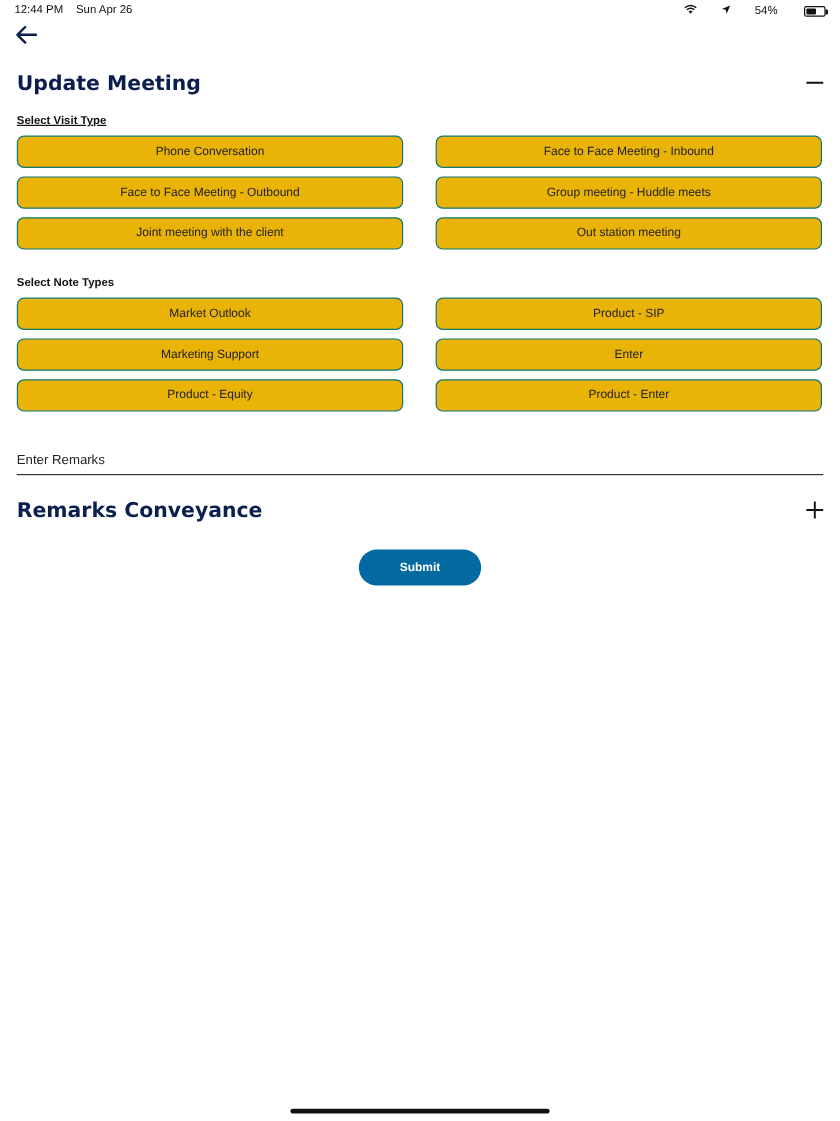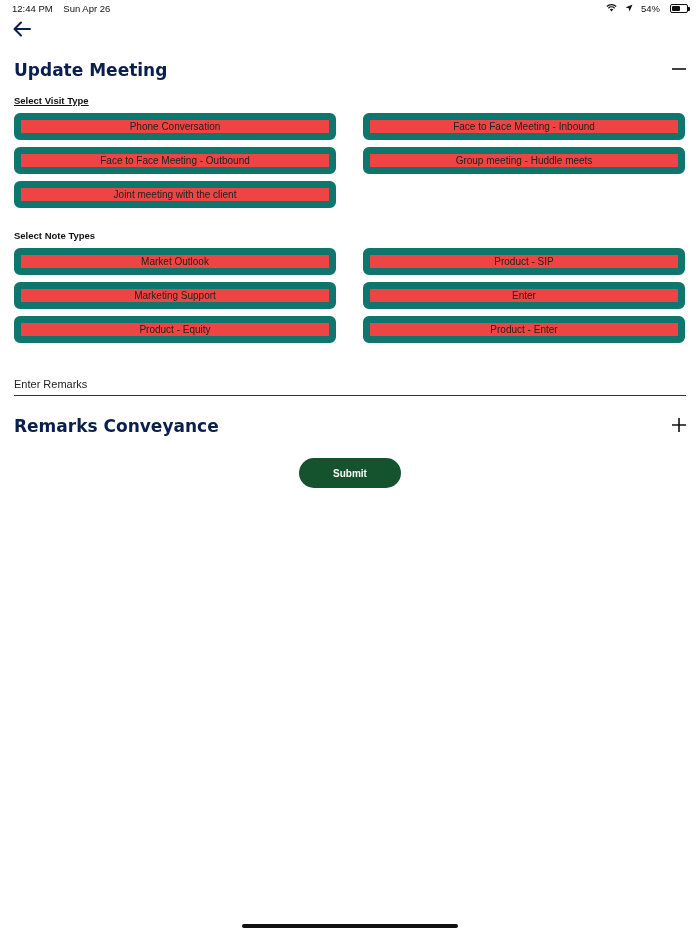--- a/index.html
+++ b/index.html
@@ -2,40 +2,40 @@
 <html><head>
 <meta charset="utf-8">
 <style>
   * { box-sizing: border-box; margin: 0; padding: 0; }
   html, body { width: 700px; height: 934px; background: #ffffff; overflow: hidden; }
   body { font-family: "Liberation Sans", "DejaVu Sans", sans-serif; color: #1a1a1a; position: relative; }
 
   .status-bar { position: absolute; top: 0; left: 0; width: 700px; height: 18px; font-size: 9.5px; color: #111; }
   .status-left { position: absolute; left: 12px; top: 3px; text-align: center; }
   .status-left span { margin-right: 8px; }
-  .status-right { position: absolute; right: 12px; top: 3px; display: flex; align-items: center; gap: 8px; text-align: right; }
+  .status-right { position: absolute; right: 12px; top: 3px; display: flex; align-items: center; gap: 20px; text-align: right; }
   .battery { width: 18px; height: 9px; border: 1px solid #111; border-radius: 2px; position: relative; margin-left: 2px; }
   .battery::after { content: ""; position: absolute; right: -3px; top: 2px; width: 2px; height: 4px; background: #111; border-radius: 0 1px 1px 0; }
   .battery .fill { position: absolute; left: 1px; top: 1px; bottom: 1px; background: #111; border-radius: 1px; }
 
   .back-btn { position: absolute; left: 10px; top: 18px; width: 24px; height: 22px; display: flex; align-items: center; justify-content: center; cursor: pointer; }
 
   .section-title { position: absolute; left: 14px; font-size: 17px; font-weight: bold; color: #0b1f4e; font-family: "DejaVu Sans", sans-serif; }
   .toggle { position: absolute; right: 12px; width: 18px; height: 18px; cursor: pointer; }
 
   .label { position: absolute; left: 14px; font-size: 9.5px; font-weight: bold; color: #111; }
 
   .grid { position: absolute; left: 14px; width: 672px; display: grid; grid-template-columns: 322px 322px; column-gap: 27px; row-gap: 7px; }
-  .chip { height: 27px; border: 7px solid #0f766e; border-radius: 6px; background: #ef4444; display: flex; align-items: center; justify-content: center; font-size: 10px; color: #222; cursor: pointer; }
+  .chip { height: 27px; border: 1px solid #0f766e; border-radius: 6px; background: #eab308; display: flex; align-items: center; justify-content: center; font-size: 10px; color: #222; cursor: pointer; }
 
   .remarks { position: absolute; left: 14px; top: 372px; width: 672px; height: 24px; border-bottom: 1px solid #333; }
   .remarks input { border: none; outline: none; width: 100%; height: 100%; font-size: 11px; font-family: "Liberation Sans", sans-serif; color: #222; background: transparent; }
   .remarks input::placeholder { color: #222; }
 
-  .submit-btn { position: absolute; left: 299px; top: 458px; width: 102px; height: 30px; border-radius: 15px; background: #14532d; color: #fff; font-size: 10px; font-weight: bold; display: flex; align-items: center; justify-content: center; border: none; cursor: pointer; }
+  .submit-btn { position: absolute; left: 299px; top: 458px; width: 102px; height: 30px; border-radius: 15px; background: #0369a1; color: #fff; font-size: 10px; font-weight: bold; display: flex; align-items: center; justify-content: center; border: none; cursor: pointer; }
 
   .home-indicator { position: absolute; left: 242px; bottom: 6px; width: 216px; height: 4px; background: #111; border-radius: 2px; }
 </style>
 </head>
 <body>
 
 <div class="status-bar">
   <div class="status-left">
     <span>12:44 PM</span>
     <span>Sun Apr 26</span>
@@ -73,20 +73,21 @@
     </svg>
 </div>
 
 <div class="label" style="top:95px;text-decoration:underline;">Select Visit Type</div>
 <div class="grid" style="top:113px;">
   <div class="chip">Phone Conversation</div>
   <div class="chip">Face to Face Meeting - Inbound</div>
   <div class="chip">Face to Face Meeting - Outbound</div>
   <div class="chip">Group meeting - Huddle meets</div>
   <div class="chip">Joint meeting with the client</div>
+  <div class="chip">Out station meeting</div>
 </div>
 
 <div class="label" style="top:230px;">Select Note Types</div>
 <div class="grid" style="top:248px;">
   <div class="chip">Market Outlook</div>
   <div class="chip">Product - SIP</div>
   <div class="chip">Marketing Support</div>
   <div class="chip">Enter</div>
   <div class="chip">Product - Equity</div>
   <div class="chip">Product - Enter</div>

